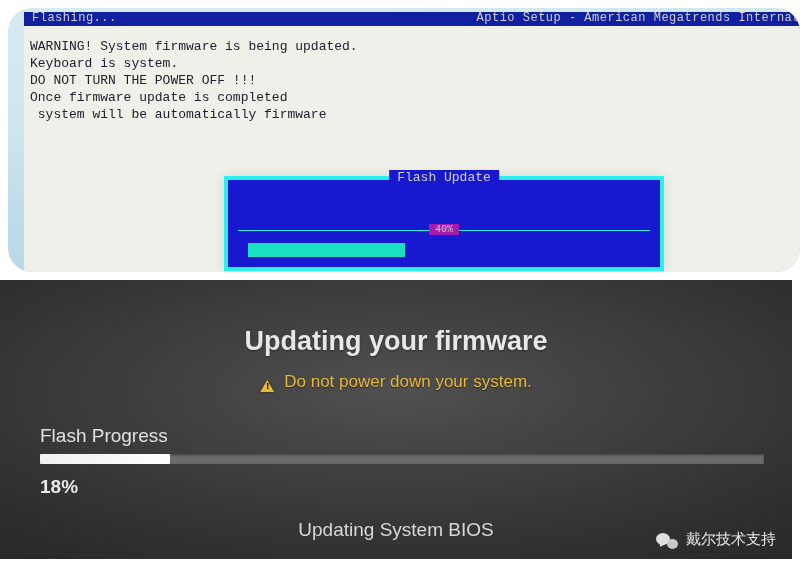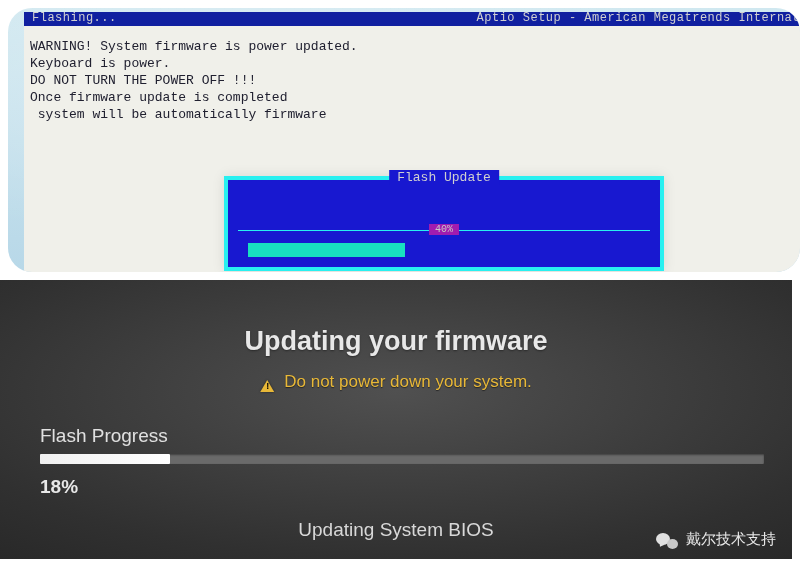--- a/index.html
+++ b/index.html
@@ -283,22 +283,22 @@
   </style>
 </head>
 <body>
 
 <div class="panel-top">
   <div class="aptio-bar">
     <span class="aptio-flashing">Flashing...</span>
     <span class="aptio-brand">Aptio Setup - American Megatrends Internat</span>
   </div>
   <div class="aptio-body">
-    <div class="warn-text"><span>WARNING! System firmware is power updated.</span>
-<span>Keyboard is power.</span>
+    <div class="warn-text"><span>WARNING! System firmware is being updated.</span>
+<span>Keyboard is system.</span>
 <span>DO NOT TURN THE POWER OFF !!!</span>
 <span>Once firmware update is completed</span>
 <span> system will be automatically firmware</span></div>
     <div class="flash-box">
       <span class="flash-title">Flash Update</span>
       <div class="flash-pct-line"></div>
       <span class="flash-pct-label">40%</span>
       <div class="flash-bar-track">
         <div class="flash-bar-fill" style="width:40%"></div>
       </div>

